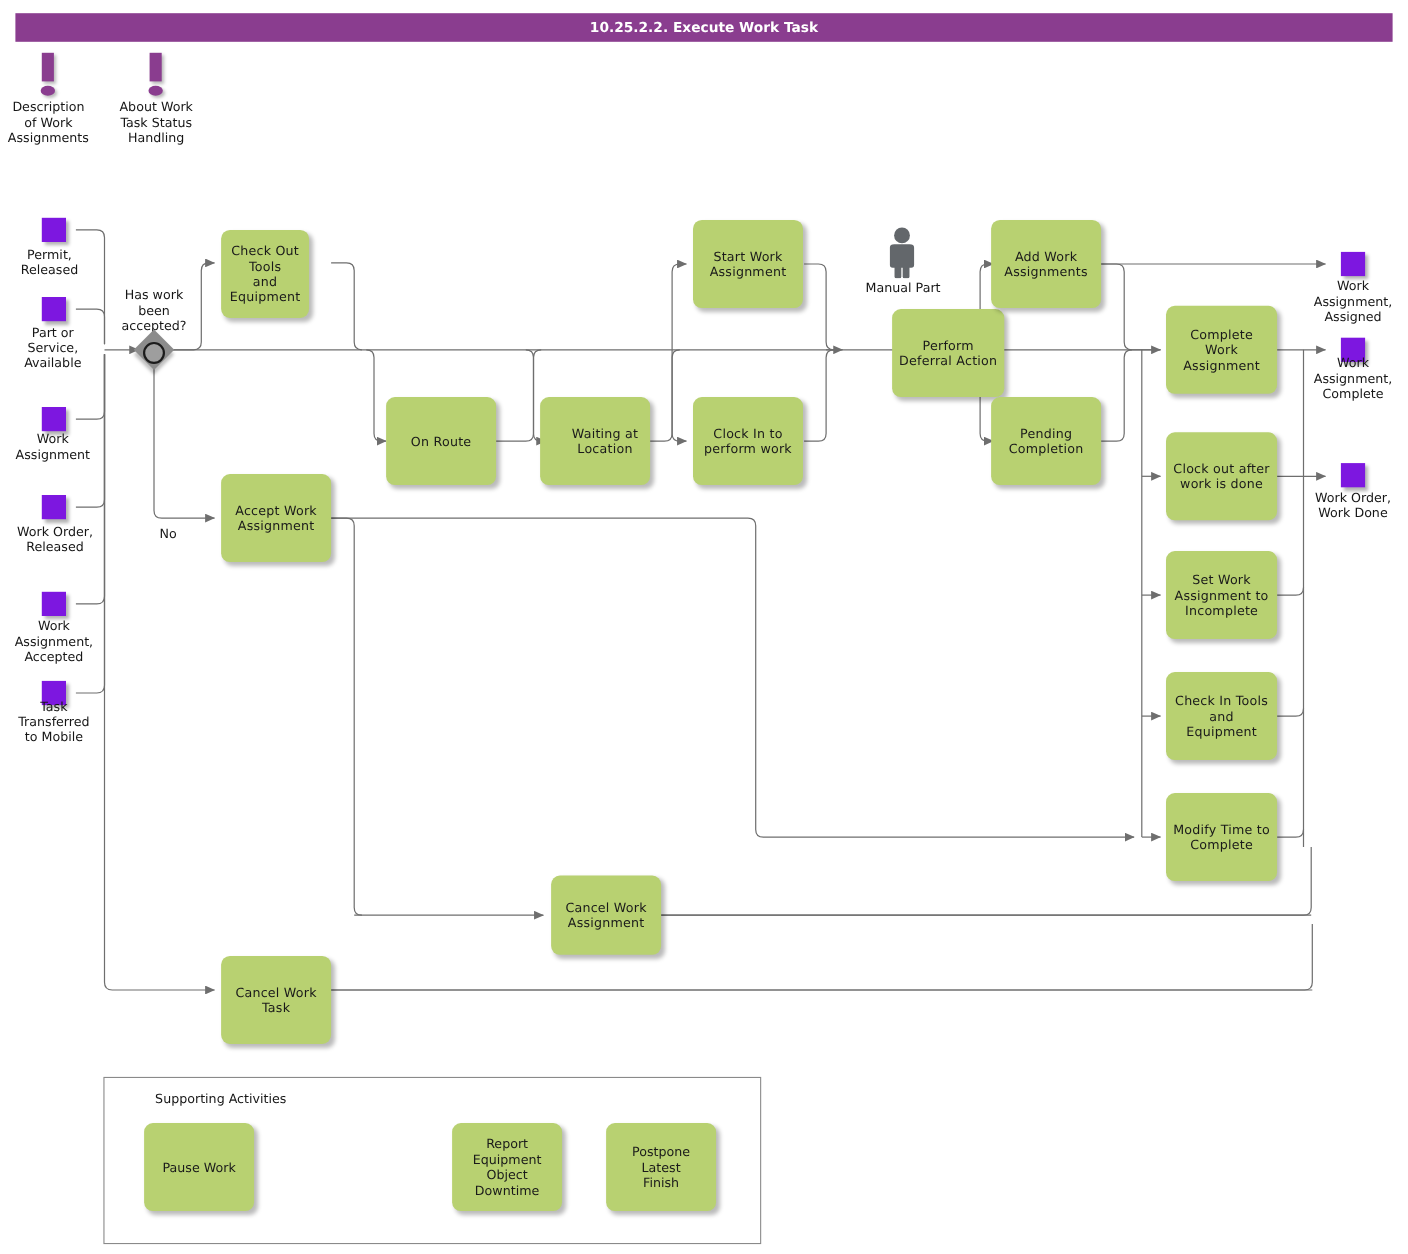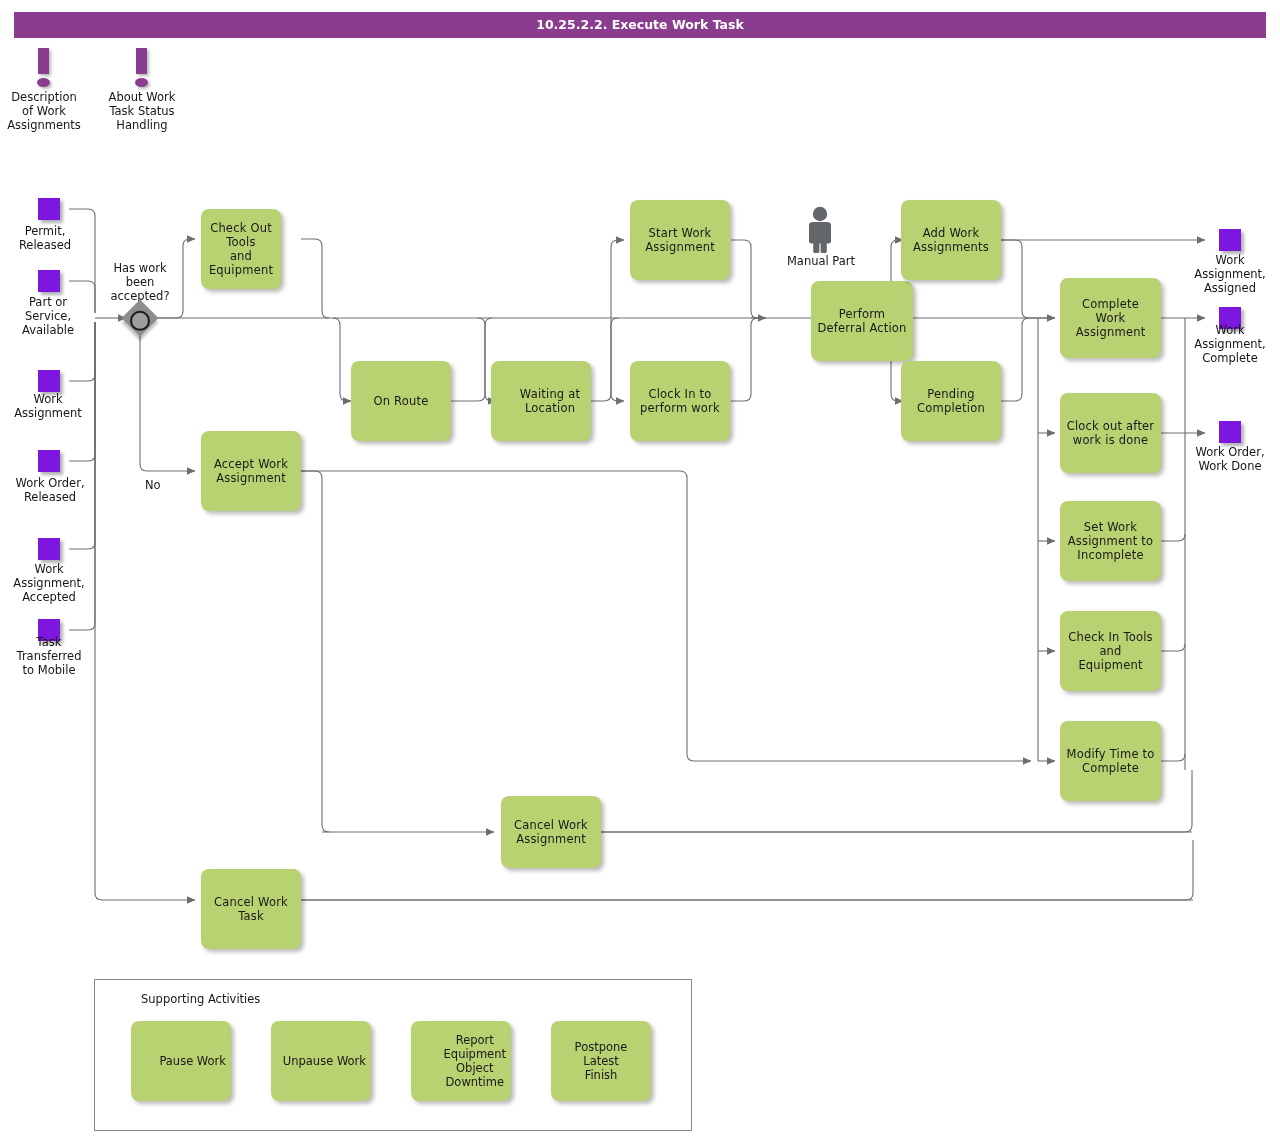--- a/index.html
+++ b/index.html
@@ -165,21 +165,21 @@
   }
   .support-task {
     position: absolute;
     top: 41px;
     width: 100px; height: 80px;
     background: #b8d171;
     border-radius: 8px;
     box-shadow: 3px 3px 4px rgba(0,0,0,0.27);
     display: flex;
     align-items: center;
-    justify-content: flex-end;
+    justify-content: center;
     text-align: center;
     font-size: 11.5px;
     line-height: 14px;
     color: #1a1a1a;
     padding: 2px 5px;
   }
 </style>
 </head>
 <body>
 
@@ -430,23 +430,20 @@
 Complete</div>
 
   <div class="event" style="left:1219px; top:421px;"></div>
   <div class="event-label" style="left: 1180px; top: 445px; width: 100px; white-space: pre-line;">Work Order,
 Work Done</div>
 
   <div id="support-group">
     <div id="support-title">Supporting Activities</div>
     <div class="support-task" style="left:36px;">
       <span>Pause Work</span>
-      </div>
-    <div class="support-task" style="left:176px;">
-      <span>Unpause Work</span>
       </div>
     <div class="support-task" style="left:316px;">
       <span style="white-space: pre-line;">Report
 Equipment
 Object
 Downtime</span>
       </div>
     <div class="support-task" style="left:456px;">
       <span style="white-space: pre-line;">Postpone Latest
 Finish</span>

